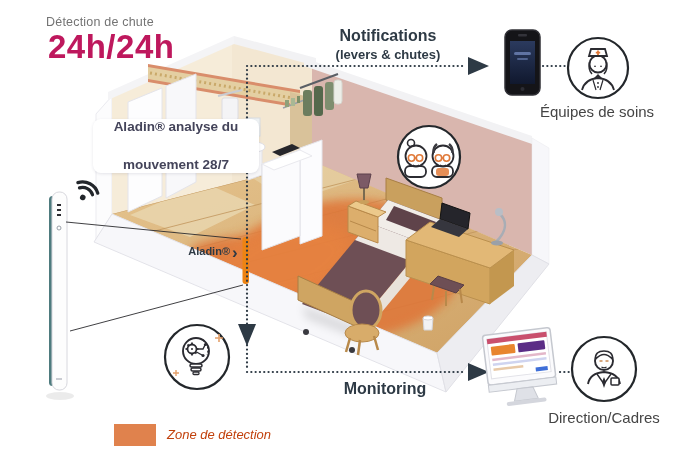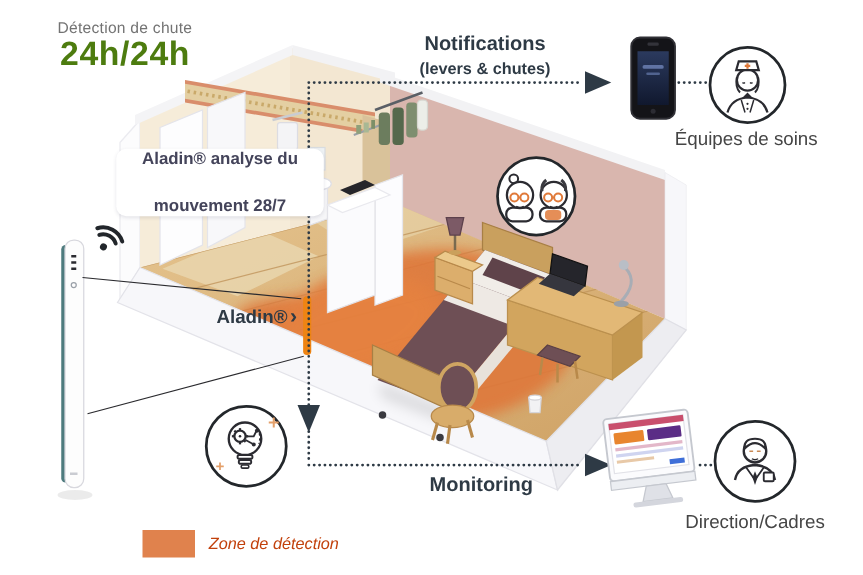--- a/index.html
+++ b/index.html
@@ -1,33 +1,33 @@
 <!DOCTYPE html>
 <html><head>
 <meta charset="utf-8">
 <style>
   html,body{margin:0;padding:0;background:#fff;}
   .stage{position:relative;width:690px;height:460px;background:#fff;overflow:hidden;
          font-family:"Liberation Sans",sans-serif;}
   .stage svg{position:absolute;left:0;top:0;}
   .lbl{position:absolute;color:#2e3a45;}
   .page-subtitle{left:46px;top:15px;font-size:12.5px;color:#737373;letter-spacing:.2px;}
-  .page-title{left:48px;top:28px;font-size:27px;font-weight:bold;color:#4d7c0f;letter-spacing:.5px;}
+  .page-title{left:48px;top:28px;font-size:33px;font-weight:bold;color:#be185d;letter-spacing:.5px;}
   .bubble{position:absolute;left:93px;top:119px;width:166px;height:54px;background:#fff;
           border-radius:8px;box-shadow:0 1px 3px rgba(60,60,90,.12);display:flex;flex-direction:column;
           align-items:center;justify-content:center;font-size:13.5px;font-weight:600;color:#44445a;line-height:1.35;gap:20px;}
   .flow-title{font-weight:bold;font-size:16px;text-align:center;width:180px;}
   .flow-sub{font-weight:bold;font-size:13px;text-align:center;width:180px;}
   .notif-title{left:298px;top:27px;}
   .notif-sub{left:298px;top:47px;}
   .monitoring-title{left:295px;top:380px;}
   .circle-caption{font-size:15px;color:#454545;text-align:center;width:180px;}
   .care-team{left:507px;top:103px;}
   .direction{left:514px;top:409px;}
-  .aladin-label{left:138px;top:245px;width:92px;text-align:right;font-size:15px;font-weight:bold;color:#2e3a45;}
+  .aladin-label{left:138px;top:245px;width:92px;text-align:right;font-size:11px;font-weight:bold;color:#2e3a45;}
   .aladin-pointer{left:232px;top:243px;font-size:17px;font-weight:bold;color:#2e3a45;}
   .legend-swatch{position:absolute;left:114px;top:424px;width:42px;height:22px;background:#e0824d;}
   .legend-label{left:167px;top:427px;font-style:italic;font-size:13px;color:#c2410c;}
 </style>
 </head>
 <body>
 
 <div class="stage">
 
 <svg width="690" height="460" viewBox="0 0 690 460">

